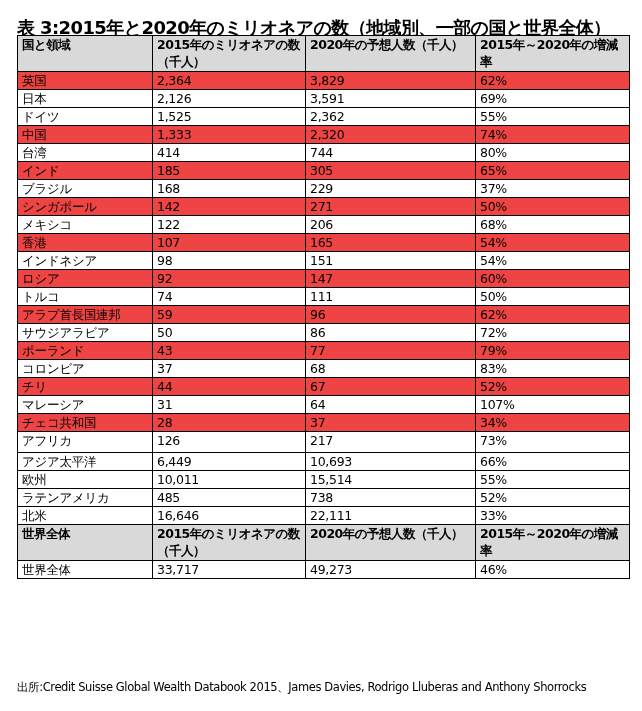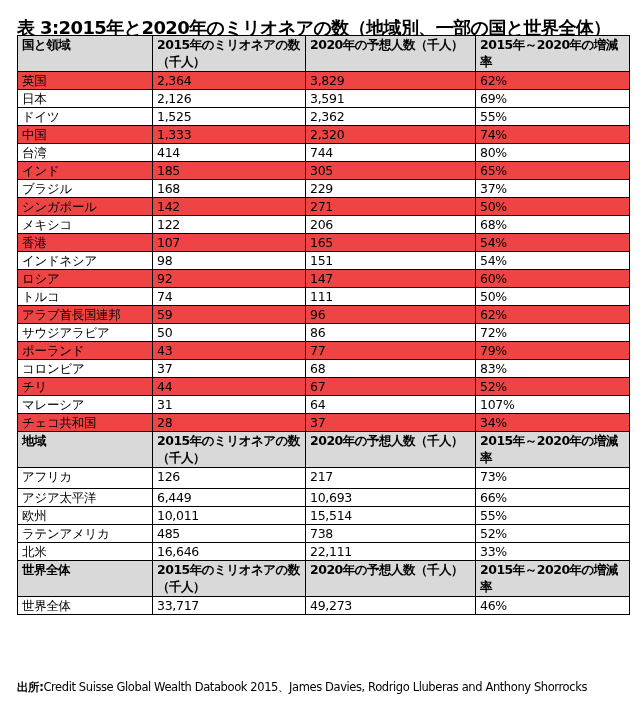--- a/index.html
+++ b/index.html
@@ -6,21 +6,21 @@
   body { width:642px; height:711px; position:relative; overflow:hidden;
          font-family:"DejaVu Sans","Liberation Sans",sans-serif; color:#000; }
   .title { position:absolute; left:17px; top:16px; font-size:18px; font-weight:bold; letter-spacing:-0.6px; white-space:nowrap; }
   table { position:absolute; left:17px; top:35px; border-collapse:collapse; table-layout:fixed; width:612px; }
   col.c1 { width:135px; } col.c2 { width:153px; } col.c3 { width:170px; } col.c4 { width:154px; }
   td { border:1.5px solid #000; padding:0 0 0 4px; font-size:12.5px; line-height:17px; height:17px; vertical-align:top; white-space:nowrap; overflow:hidden; letter-spacing:-0.3px; }
   tr.hdr td { background:#d9d9d9; font-weight:bold; height:35px; line-height:17px; white-space:normal; font-size:12.5px; letter-spacing:-0.5px;margin-left:24px; }
   tr.alt td { background:#ef4444; }
   tr.tall td { height:20px; }
   .source { position:absolute; left:17px; top:680px; font-size:11.5px; white-space:nowrap; letter-spacing:-0.4px; }
-  .source b { font-weight:bold; }
+  .source b { font-weight:normal; }
 </style>
 </head>
 <body>
 
 <div class="title">表 3:2015年と2020年のミリオネアの数（地域別、一部の国と世界全体）</div>
 
 <table>
   <colgroup>
       <col class="c1">
       <col class="c2">
@@ -147,26 +147,20 @@
         <td>31</td>
         <td>64</td>
         <td>107%</td>
       </tr>
       <tr class="alt">
         <td>チェコ共和国</td>
         <td>28</td>
         <td>37</td>
         <td>34%</td>
       </tr>
-      <tr class="hdr">
-        <td>地域</td>
-        <td>2015年のミリオネアの数（千人）</td>
-        <td>2020年の予想人数（千人）</td>
-        <td>2015年～2020年の増減率</td>
-      </tr>
       <tr class="tall">
         <td>アフリカ</td>
         <td>126</td>
         <td>217</td>
         <td>73%</td>
       </tr>
       <tr class="">
         <td>アジア太平洋</td>
         <td>6,449</td>
         <td>10,693</td>

